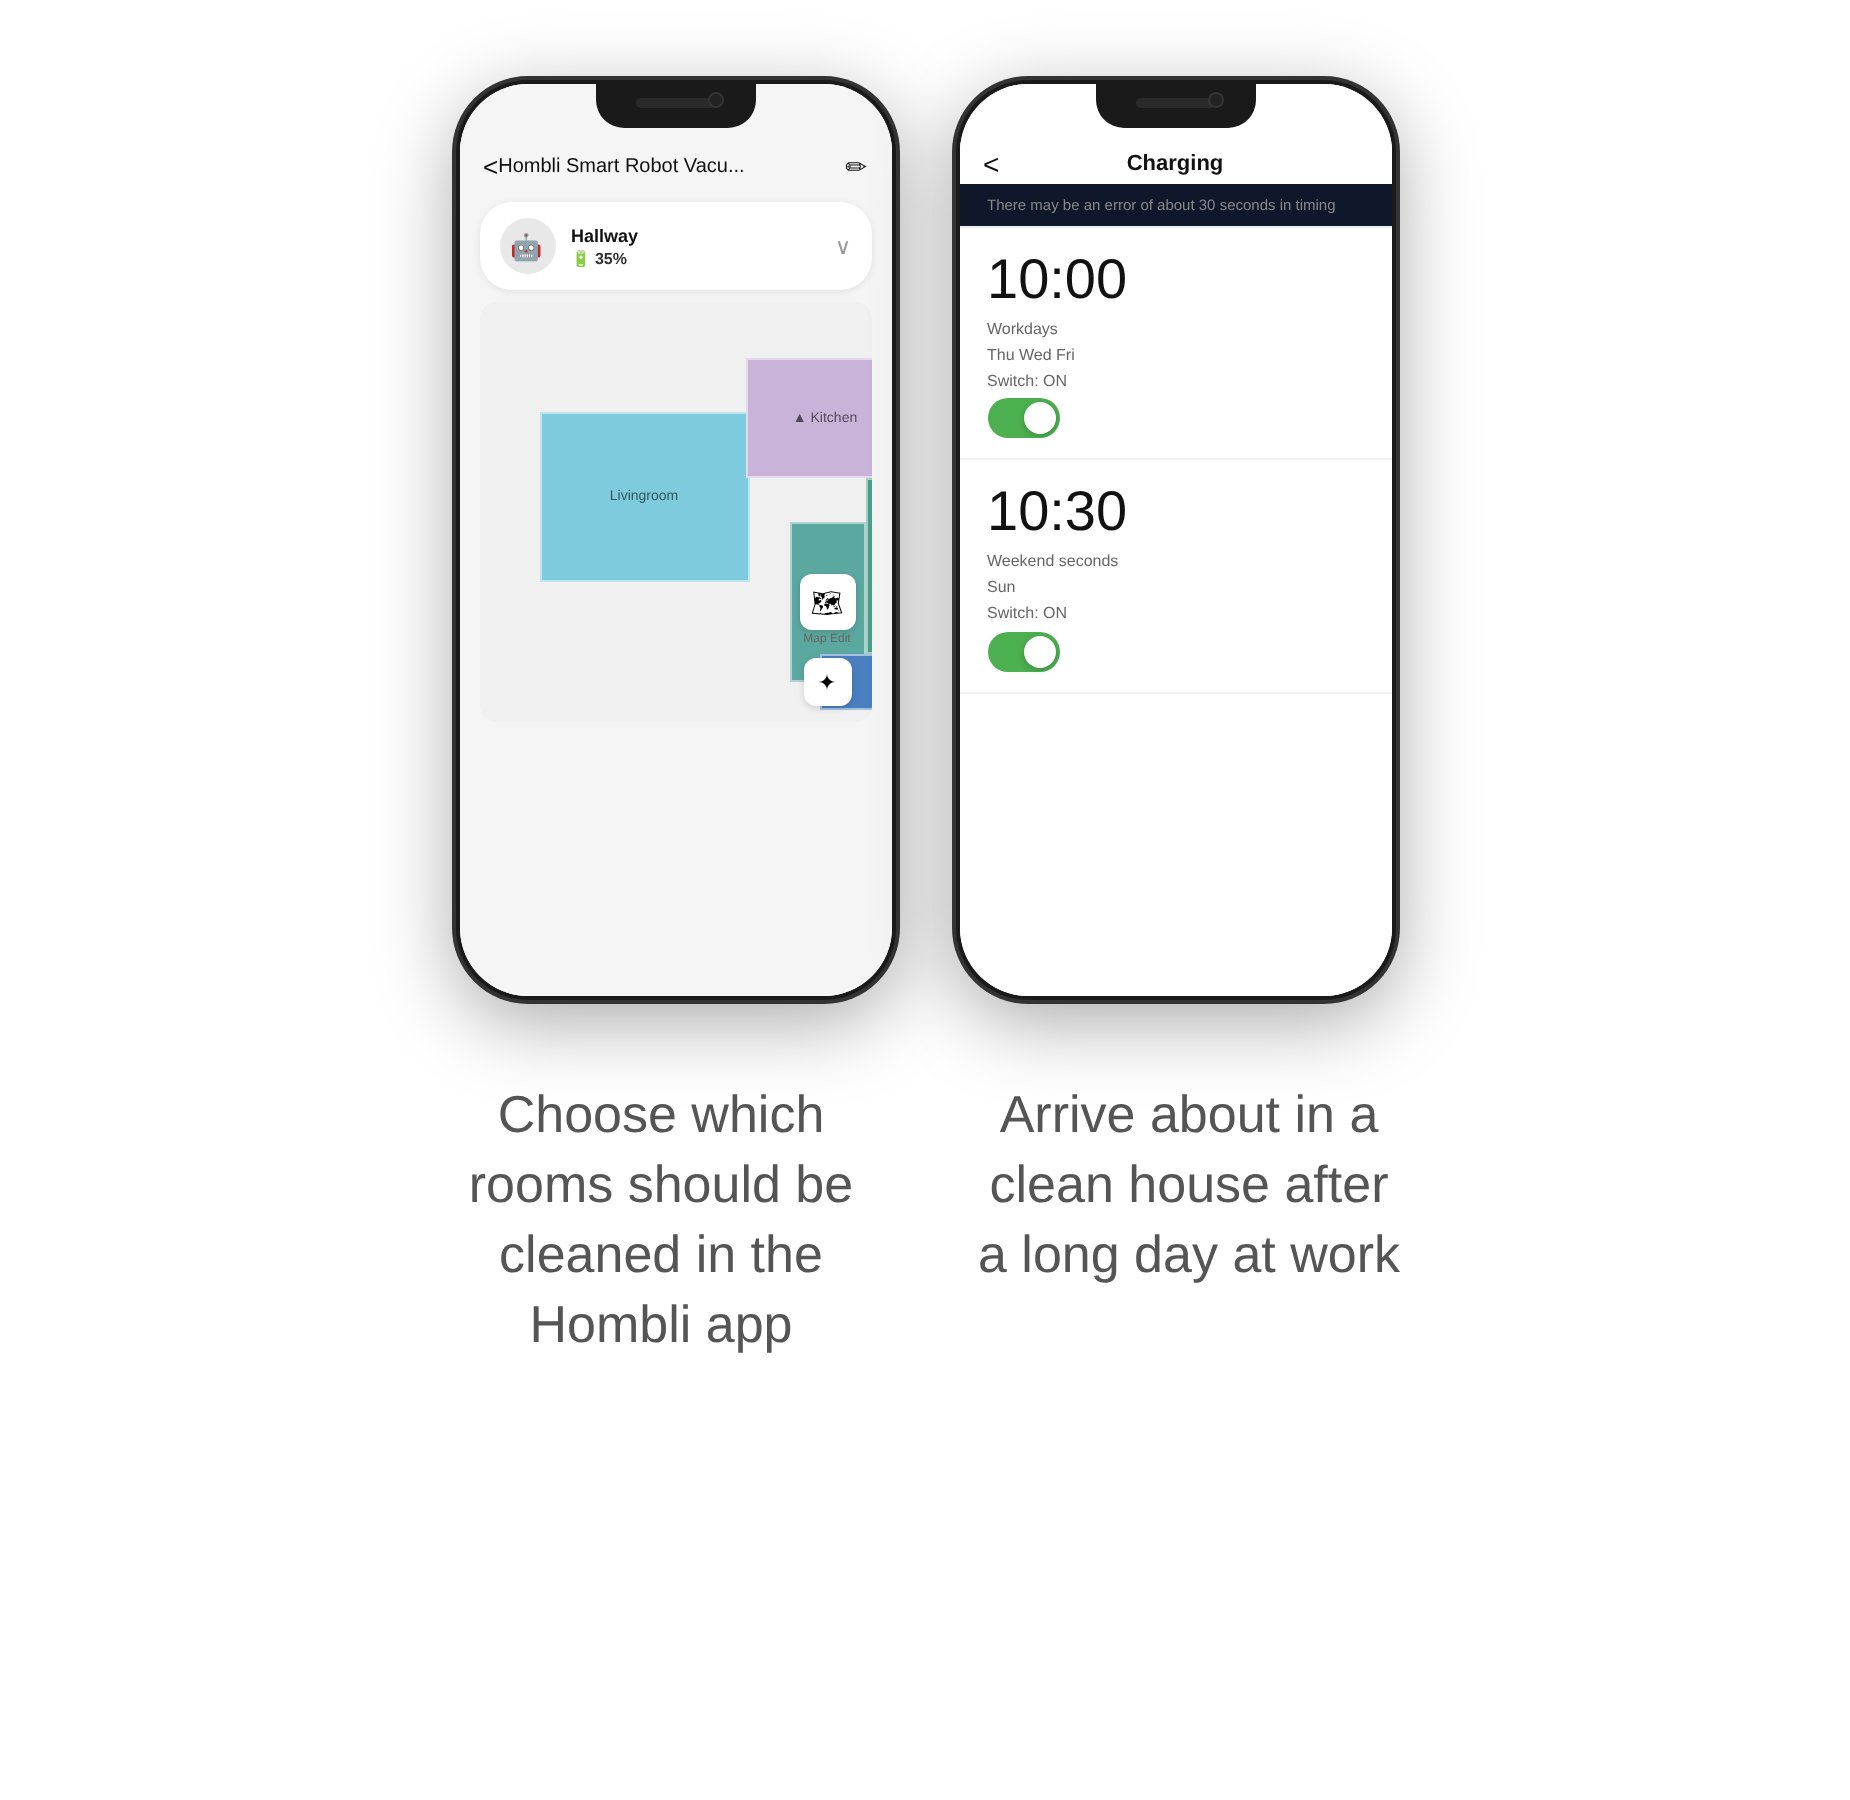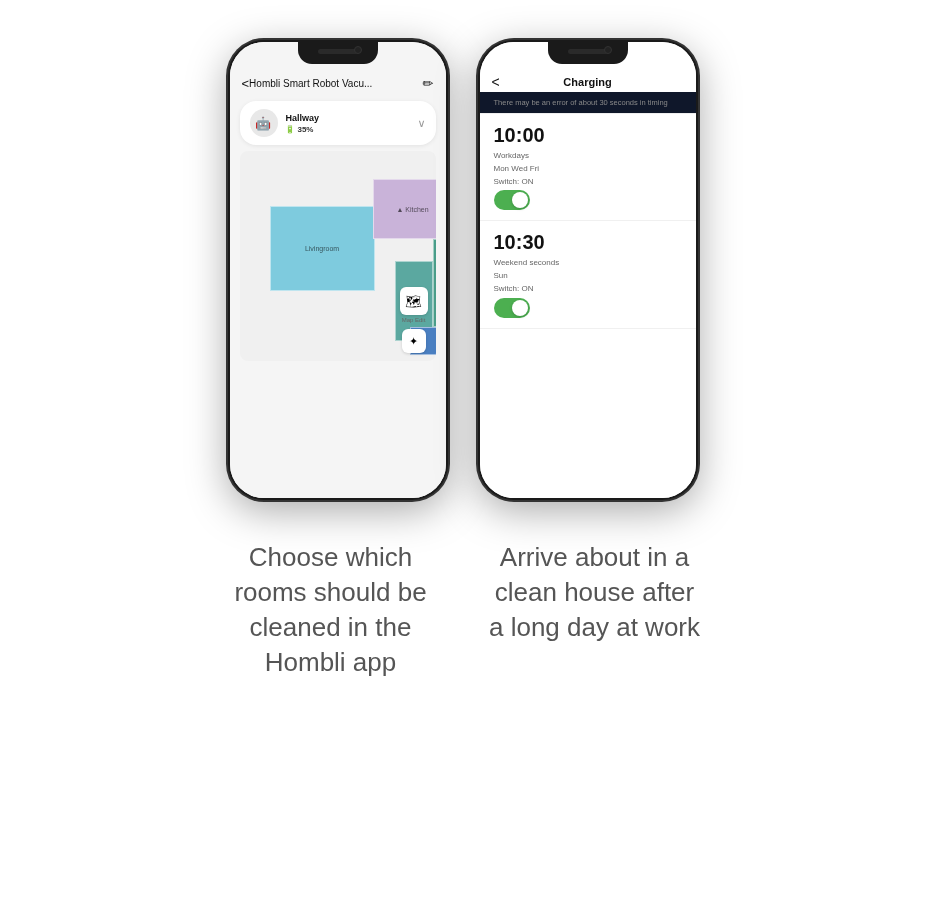--- a/index.html
+++ b/index.html
@@ -247,22 +247,22 @@
       color: #888;
       border-bottom: 1px solid #eee;
     }
 
     .schedule-item {
       padding: 10px 14px;
       border-bottom: 1px solid #f0f0f0;
       background: #fff;
     }
     .schedule-time {
-      font-size: 20px;
-      font-weight: 700;
+      font-size: 28px;
+      font-weight: 400;
       color: #111;
       margin-bottom: 3px;
     }
     .schedule-details {
       display: flex;
       justify-content: space-between;
       align-items: flex-start;
       flex-direction: column;
     }
     .schedule-info {
@@ -388,21 +388,21 @@
           <span class="right-header-title">Charging</span>
         </div>
 
         <div class="error-note">There may be an error of about 30 seconds in timing</div>
 
         <div class="schedule-item">
           <div class="schedule-time">10:00</div>
           <div class="schedule-details">
             <div class="schedule-info">
               <div>Workdays</div>
-              <div>Mon Wed Fri</div>
+              <div>Thu Wed Fri</div>
               <div>Switch: ON</div>
             </div>
             <div class="toggle">
               <div class="toggle-thumb"></div>
             </div>
           </div>
         </div>
 
         <div class="schedule-item">
           <div class="schedule-time">10:30</div>

